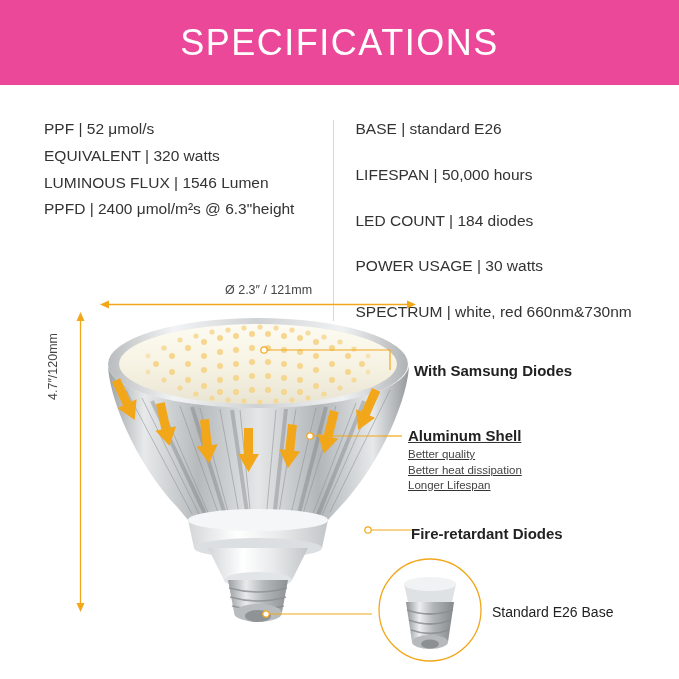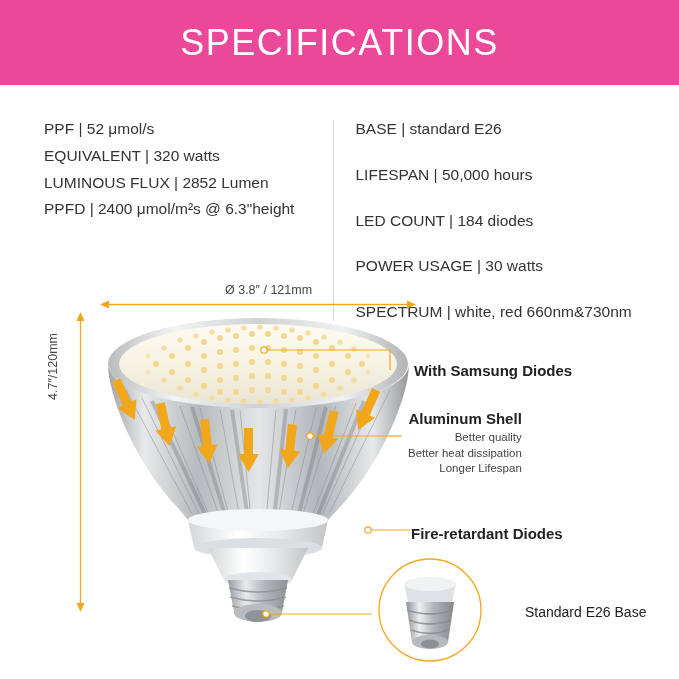--- a/index.html
+++ b/index.html
@@ -110,38 +110,37 @@
     position: absolute;
     left: 96px;
     top: 312px;
     width: 325px;
     height: 312px;
   }
 
   
   .callout {
     position: absolute;
-    text-align: right;
   }
   .callout-title {
     font-size: 15px;
     color: #222;
     font-weight: bold;
     margin: 0 0 3px 0;
   }
   .callout-sub {
     font-size: 11.5px;
     color: #444;
     margin: 0;
     line-height: 1.35;
   }
   .c-diodes { left: 414px; top: 362px; }
-  .c-shell  { left: 408px; top: 410px; }
+  .c-shell  { left: 408px; top: 427px; text-decoration: underline; }
   .c-plastic{ left: 411px; top: 525px; }
-  .c-base   { left: 492px; top: 604px; margin-left: 33px; }
+  .c-base   { left: 492px; top: 604px; }
   .c-base .callout-title { font-weight: normal; font-size: 14px; }
 
   .leader {
     position: absolute;
     pointer-events: none;
   }
 
   
   .base-inset {
     position: absolute;
@@ -166,33 +165,33 @@
 <div class="page">
 
   <div class="header">
     <div class="header-title">SPECIFICATIONS</div>
   </div>
 
   <div class="specs">
     <div class="spec-col left">
       <div class="spec-line">PPF | 52  μmol/s</div>
       <div class="spec-line">EQUIVALENT | 320 watts</div>
-      <div class="spec-line">LUMINOUS FLUX | 2852 Lumen</div>
+      <div class="spec-line">LUMINOUS FLUX | 1546 Lumen</div>
       <div class="spec-line">PPFD | 2400 μmol/m²s @ 6.3"height</div>
     </div>
     <div class="spec-col right">
       <div class="spec-line">BASE | standard E26</div>
       <div class="spec-line">LIFESPAN | 50,000 hours</div>
       <div class="spec-line">LED COUNT | 184 diodes</div>
       <div class="spec-line">POWER USAGE | 30 watts</div>
       <div class="spec-line">SPECTRUM | white, red 660nm&amp;730nm</div>
     </div>
   </div>
 
-  <div class="dim-top-label">Ø 3.8″ / 121mm</div>
+  <div class="dim-top-label">Ø 2.3″ / 121mm</div>
   <svg class="dim-top-arrow" viewBox="0 0 316 9">
     <line x1="6" y1="4.5" x2="310" y2="4.5" stroke="#f2a71b" stroke-width="1.3"></line>
     <polygon points="0,4.5 9,0.5 9,8.5" fill="#f2a71b"></polygon>
     <polygon points="316,4.5 307,0.5 307,8.5" fill="#f2a71b"></polygon>
     <line x1="2" y1="0" x2="2" y2="9" stroke="#f2a71b" stroke-width="0"></line>
   </svg>
 
   <div class="dim-left-label">4.7″/120mm</div>
   <svg class="dim-left-arrow" viewBox="0 0 9 300">
     <line x1="4.5" y1="6" x2="4.5" y2="294" stroke="#f2a71b" stroke-width="1.3"></line>

